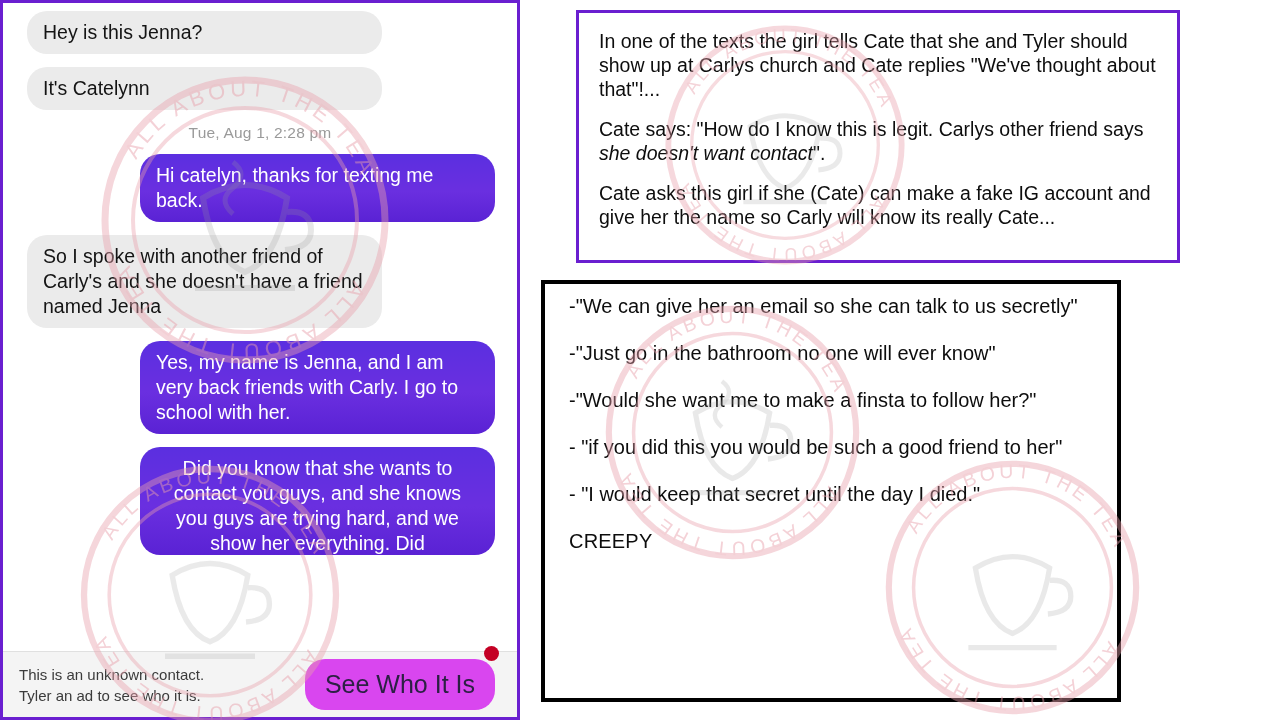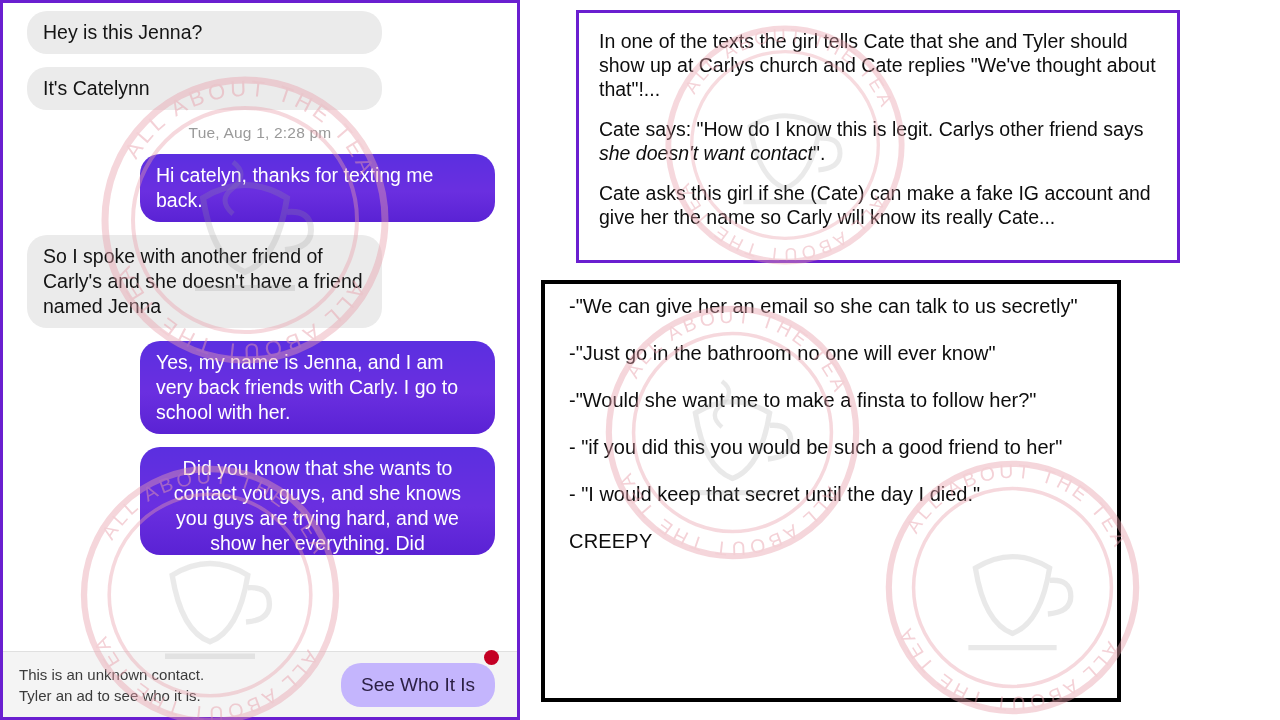--- a/index.html
+++ b/index.html
@@ -77,25 +77,25 @@
     padding: 0 22px 0 16px;
     z-index: 5;
   }
   .unknown-text {
     font-size: 15px;
     line-height: 21px;
     color: #3b3b3b;
   }
   .see-who {
     position: relative;
-    background: #c4b5fd;
+    background: #d946ef;
     color: #2c2044;
     border: none;
     border-radius: 20px;
-    font-size: 19px;
+    font-size: 25px;
     font-family: "Liberation Sans", sans-serif;
     padding: 11px 20px;
     cursor: pointer;
   }
   .dot-badge {
     position: absolute;
     width: 15px; height: 15px;
     border-radius: 50%;
     background: #c40024;
     right: -4px; top: -13px;

